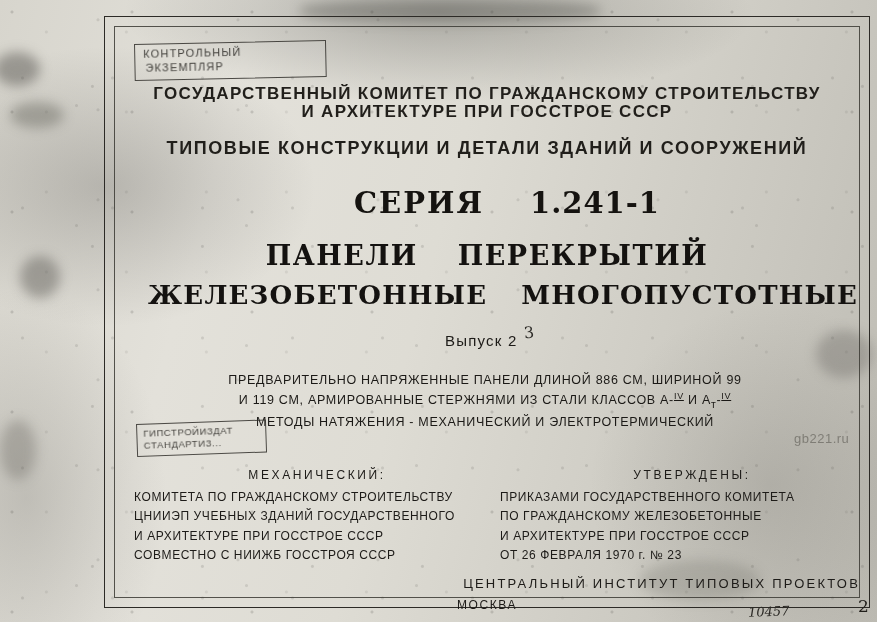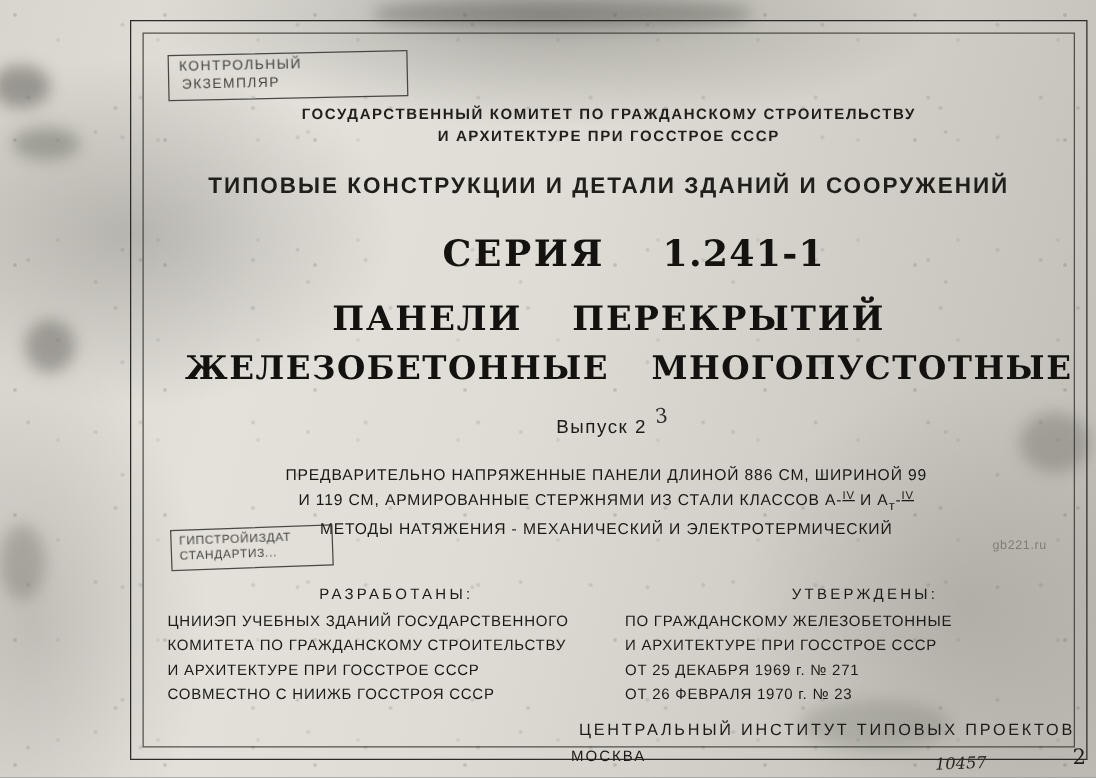--- a/index.html
+++ b/index.html
@@ -107,21 +107,21 @@
     font-size: 9.5px;
     transform: rotate(-2deg);
     letter-spacing: .6px;
   }
 
   
   .hdr {
     position: absolute;
     width: 100%;
     text-align: center;
-    font-size: 12px;
+    font-size: 17px;
     letter-spacing: 1.3px;
     font-weight: 600;
     color: #211f1b;
   }
   .hdr1 { top: 58px; }
   .hdr2 { top: 76px; }
   .hdr3 { top: 112px; font-size: 18px; letter-spacing: 1.6px; }
 
   .series {
     position: absolute;
@@ -225,21 +225,21 @@
     top: 572px;
     width: 100%;
     text-align: center;
     font-size: 12px;
     letter-spacing: 1.6px;
   }
 
   .watermark {
     position: absolute;
     left: 680px; top: 405px;
-    font-size: 10px;
+    font-size: 13px;
     color: rgba(60,58,52,.45);
     letter-spacing: .5px;
   }
   .doc-num {
     position: absolute;
     left: 634px; top: 578px;
     font-family: "DejaVu Serif", serif;
     font-size: 13px;
     font-style: italic;
     color: #2a2824;
@@ -304,31 +304,31 @@
       <div>МЕТОДЫ НАТЯЖЕНИЯ - МЕХАНИЧЕСКИЙ  И  ЭЛЕКТРОТЕРМИЧЕСКИЙ</div>
     </div>
 
     <div class="stamp stamp-gosstroy">
       <div class="blur">Гипстройиздат</div>
       <div class="blur">стандартиз...</div>
     </div>
 
     <div class="cols">
       <div class="col-l">
-        <div class="col-head">РАЗРАБОТАНЫ:</div>
+        <div class="col-head">МЕХАНИЧЕСКИЙ:</div>
+        <div class="line">КОМИТЕТА ПО ГРАЖДАНСКОМУ  СТРОИТЕЛЬСТВУ</div>
         <div class="line">ЦНИИЭП УЧЕБНЫХ ЗДАНИЙ ГОСУДАРСТВЕННОГО</div>
-        <div class="line">КОМИТЕТА ПО ГРАЖДАНСКОМУ  СТРОИТЕЛЬСТВУ</div>
         <div class="line">И АРХИТЕКТУРЕ ПРИ ГОССТРОЕ СССР</div>
         <div class="line">СОВМЕСТНО С НИИЖБ ГОССТРОЯ СССР</div>
       </div>
       <div class="col-r">
         <div class="col-head">УТВЕРЖДЕНЫ:</div>
+        <div class="line">ПРИКАЗАМИ ГОСУДАРСТВЕННОГО КОМИТЕТА</div>
         <div class="line">ПО ГРАЖДАНСКОМУ ЖЕЛЕЗОБЕТОННЫЕ</div>
         <div class="line">И АРХИТЕКТУРЕ ПРИ ГОССТРОЕ СССР</div>
-        <div class="line">ОТ 25 ДЕКАБРЯ 1969 г. № 271</div>
         <div class="line">ОТ 26 ФЕВРАЛЯ 1970 г. № 23</div>
       </div>
     </div>
 
     <div class="inst">ЦЕНТРАЛЬНЫЙ   ИНСТИТУТ   ТИПОВЫХ   ПРОЕКТОВ</div>
     <div class="city">МОСКВА</div>
 
     <div class="watermark">gb221.ru</div>
     <div class="doc-num">10457</div>
     <div class="page-num">2</div>

